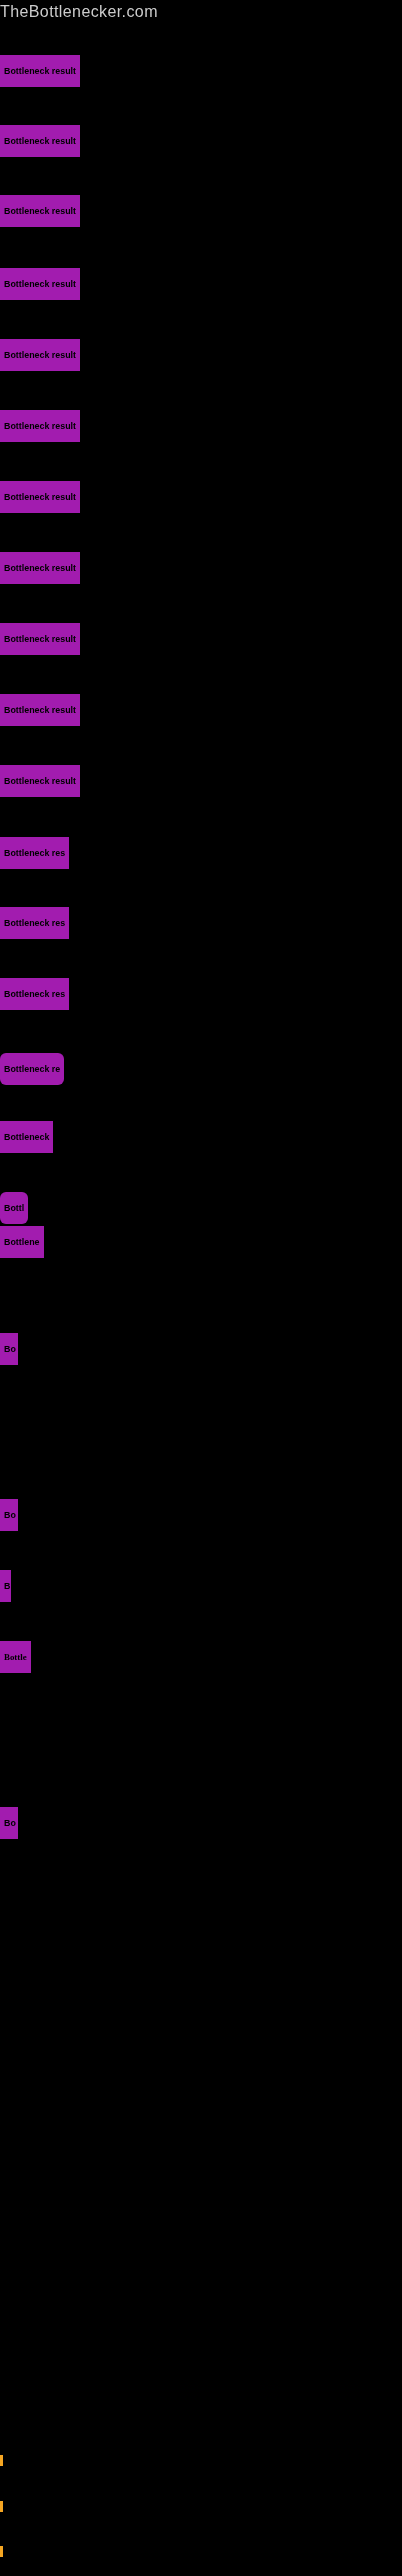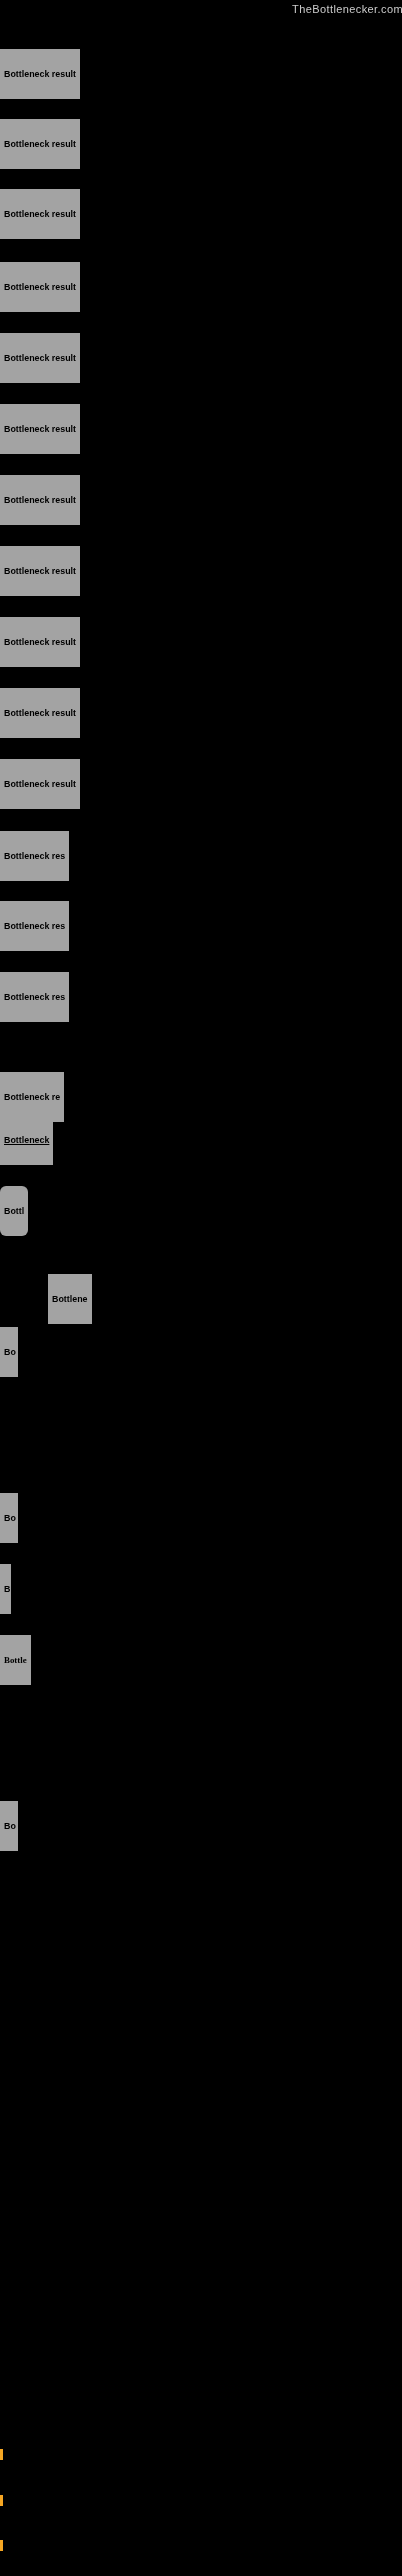--- a/index.html
+++ b/index.html
@@ -4,32 +4,32 @@
   <style>
     * { margin: 0; padding: 0; box-sizing: border-box; }
     body {
       background: #000;
       width: 403px;
       min-height: 2576px;
       font-family: Arial, sans-serif;
       position: relative;
     }
     .site-title {
-      text-align: right;
+      text-align: left;
       color: #ccc;
-      font-size: 11px;
+      font-size: 16px;
       padding: 3.2px 0 4.8px 0;
       letter-spacing: 0.4px;
     }
     .bottleneck-badge {
-      background: #a3a3a3;
+      background: #a21caf;
       color: #000;
       font-size: 8.9px;
       font-weight: bold;
-      padding: 20px 4px;
+      padding: 11px 4px;
       display: inline-block;
       position: absolute;
       left: 0;
       white-space: nowrap;
       overflow: hidden;
     }
   </style>
 </head>
 <body>
 
@@ -43,24 +43,24 @@
     <div class="bottleneck-badge" style="top: 313px; max-width: 91px;">Bottleneck result</div>
     <div class="bottleneck-badge" style="top: 384px; max-width: 89px;">Bottleneck result</div>
     <div class="bottleneck-badge" style="top: 455px; max-width: 87px;">Bottleneck result</div>
     <div class="bottleneck-badge" style="top: 526px; max-width: 87px;">Bottleneck result</div>
     <div class="bottleneck-badge" style="top: 597px; max-width: 85px;">Bottleneck result</div>
     <div class="bottleneck-badge" style="top: 668px; max-width: 84px;">Bottleneck result</div>
     <div class="bottleneck-badge" style="top: 739px; max-width: 82px;">Bottleneck result</div>
     <div class="bottleneck-badge" style="top: 811px; max-width: 77px;">Bottleneck res</div>
     <div class="bottleneck-badge" style="top: 881px; max-width: 72px;">Bottleneck res</div>
     <div class="bottleneck-badge" style="top: 952px; max-width: 71px;">Bottleneck res</div>
-    <div class="bottleneck-badge" style="top: 1052px; max-width: 66px;">Bottleneck re</div>
-    <div class="bottleneck-badge" style="top: 1095px; max-width: 55px; text-decoration: underline;">Bottleneck</div>
+    <div class="bottleneck-badge" style="top: 1027px; max-width: 66px; border-radius: 6px;">Bottleneck re</div>
+    <div class="bottleneck-badge" style="top: 1095px; max-width: 55px;">Bottleneck</div>
     <div class="bottleneck-badge" style="top: 1166px; max-width: 31px; border-radius: 6px;">Bottl</div>
-    <div class="bottleneck-badge" style="top: 1254px; max-width: 44px; margin-left: 48px;">Bottlene</div>
+    <div class="bottleneck-badge" style="top: 1200px; max-width: 44px;">Bottlene</div>
     <div class="bottleneck-badge" style="top: 1307px; max-width: 17.7px;">Bo</div>
     <div class="bottleneck-badge" style="top: 1473px; max-width: 17.7px;">Bo</div>
     <div class="bottleneck-badge" style="top: 1544px; max-width: 11.3px;">B</div>
     <div class="bottleneck-badge" style="top: 1615px; max-width: 34px; font-family: Liberation Serif, serif;">Bottle</div>
     <div class="bottleneck-badge" style="top: 1781px; max-width: 17.7px;">Bo</div>
     <div class="bottleneck-badge" style="top: 2429px; max-width: 6.4px; background: rgb(245, 166, 35); width: 3.2px; height: 11.3px; padding: 0px;"></div>
     <div class="bottleneck-badge" style="top: 2475px; max-width: 6.4px; background: rgb(245, 166, 35); width: 3.2px; height: 11.3px; padding: 0px;"></div>
     <div class="bottleneck-badge" style="top: 2520px; max-width: 6.4px; background: rgb(245, 166, 35); width: 3.2px; height: 11.3px; padding: 0px;"></div>
   </div>
 

